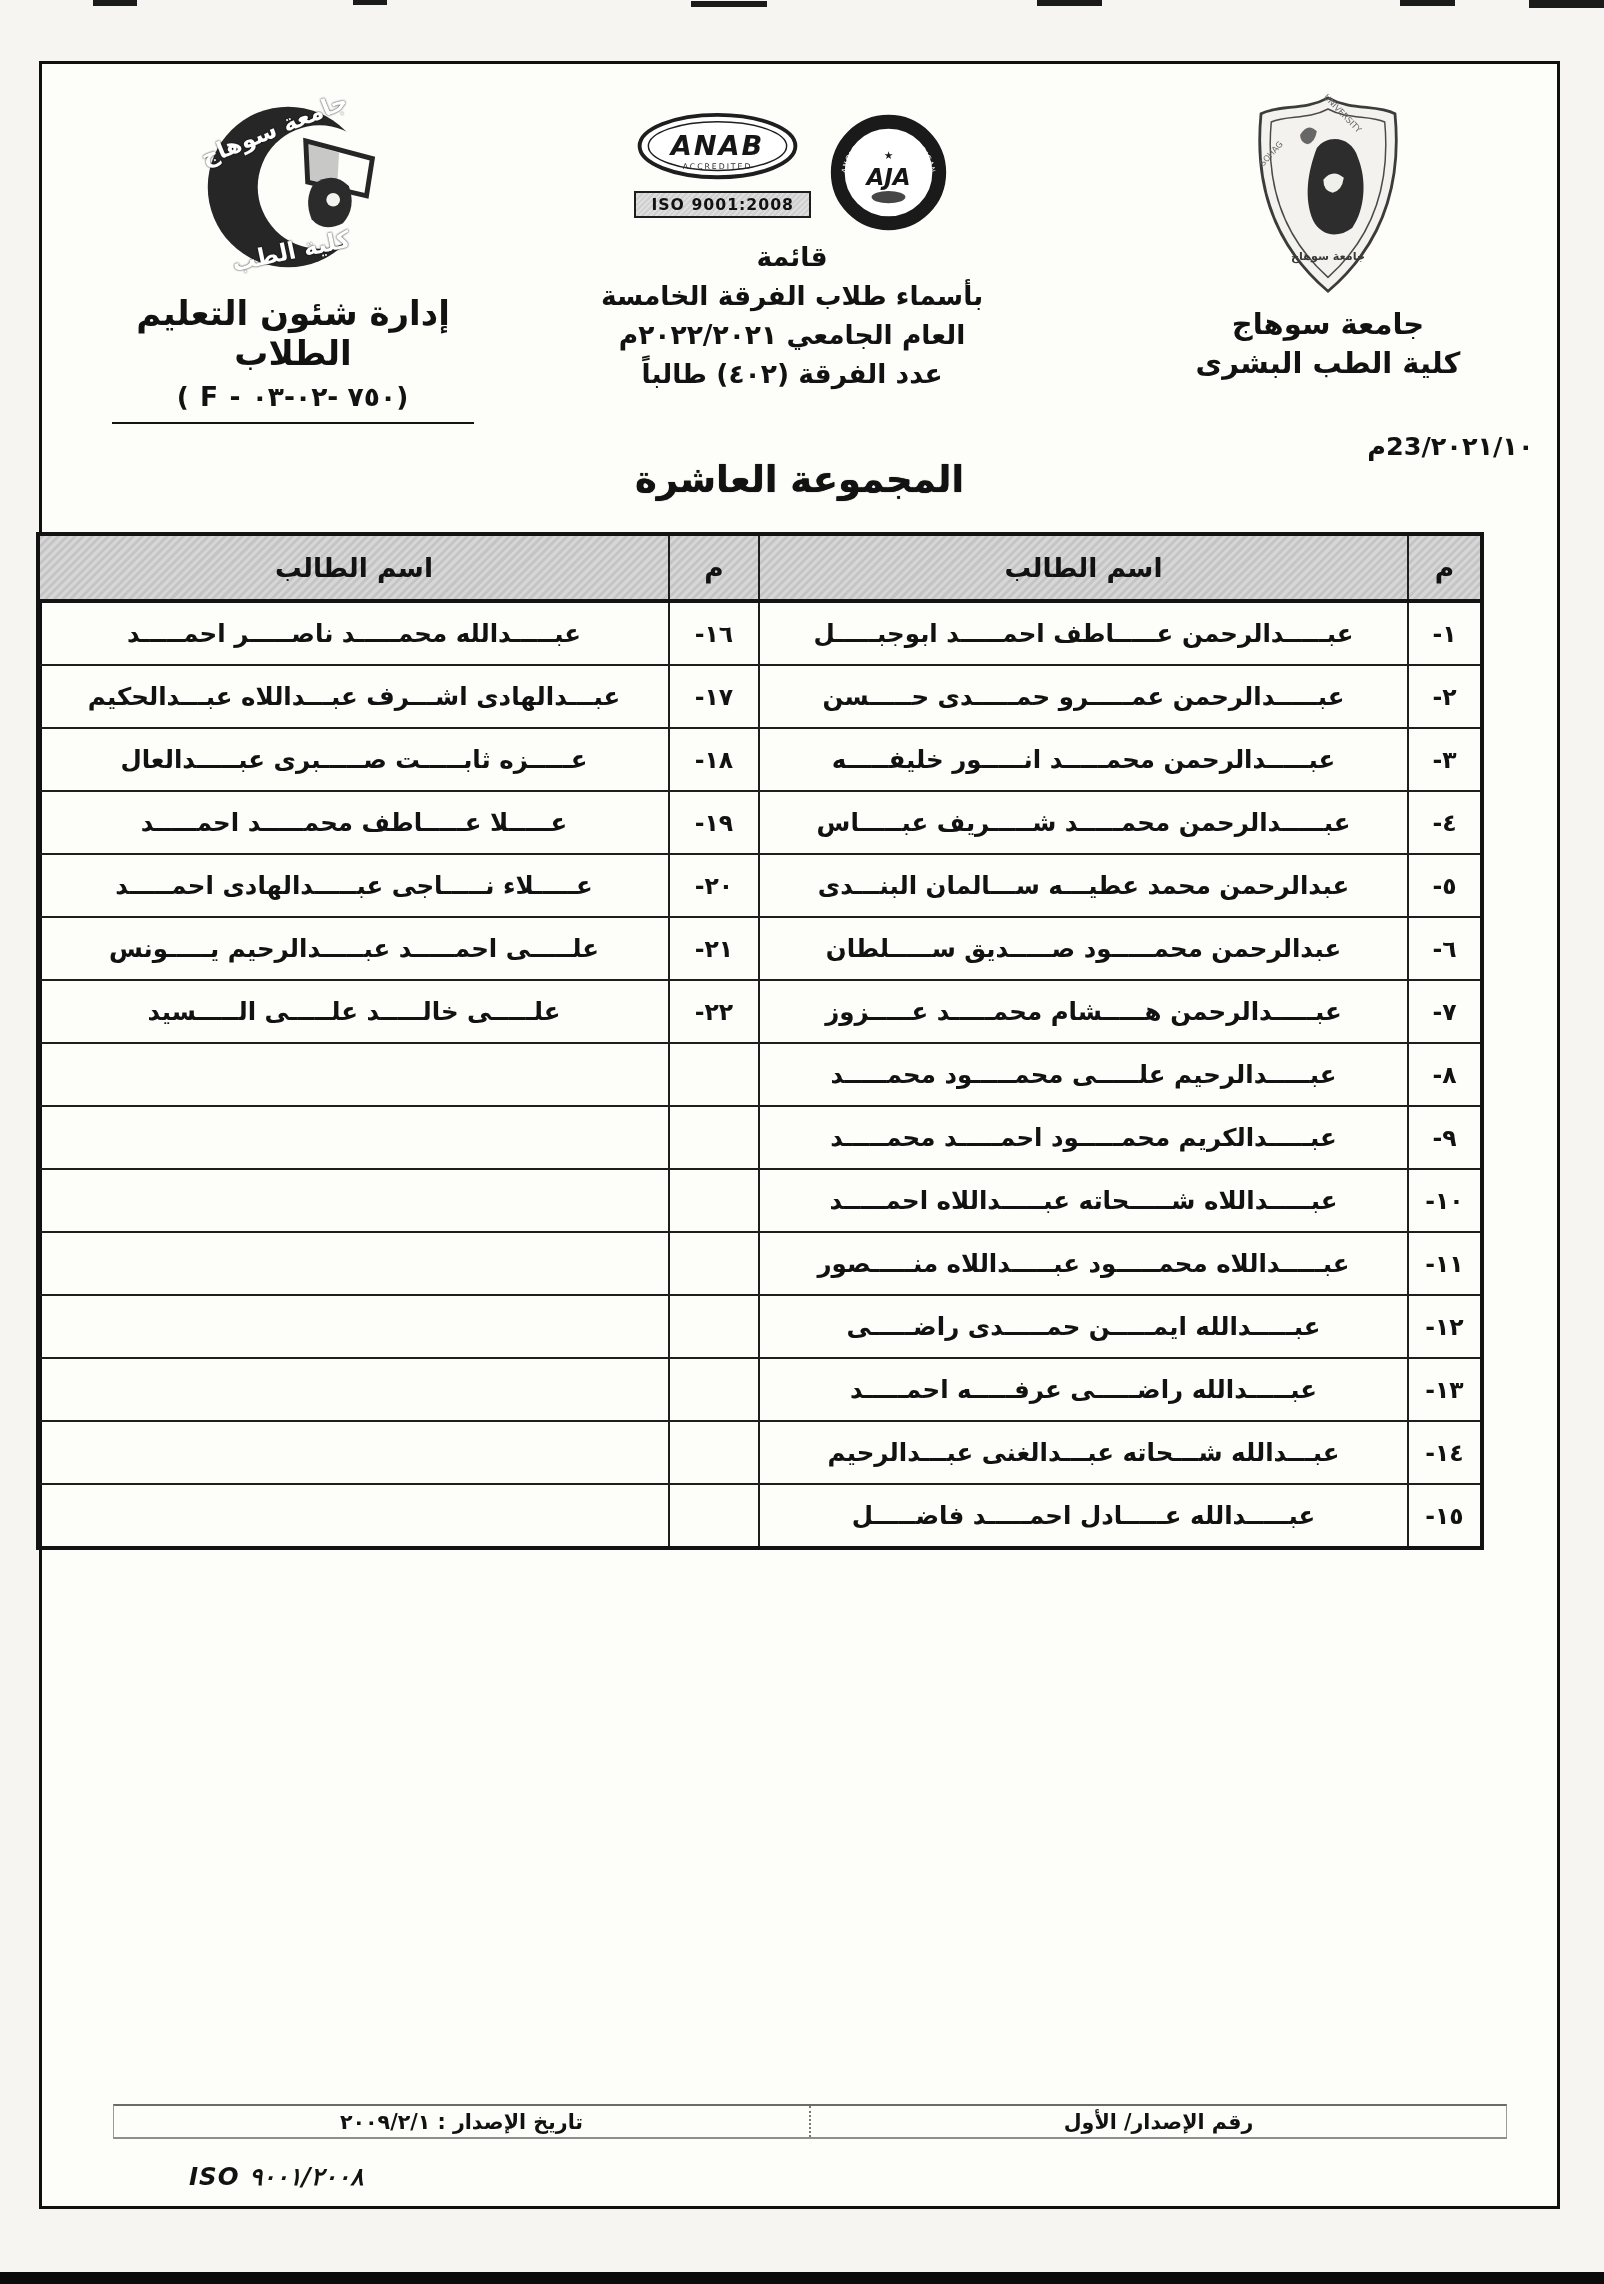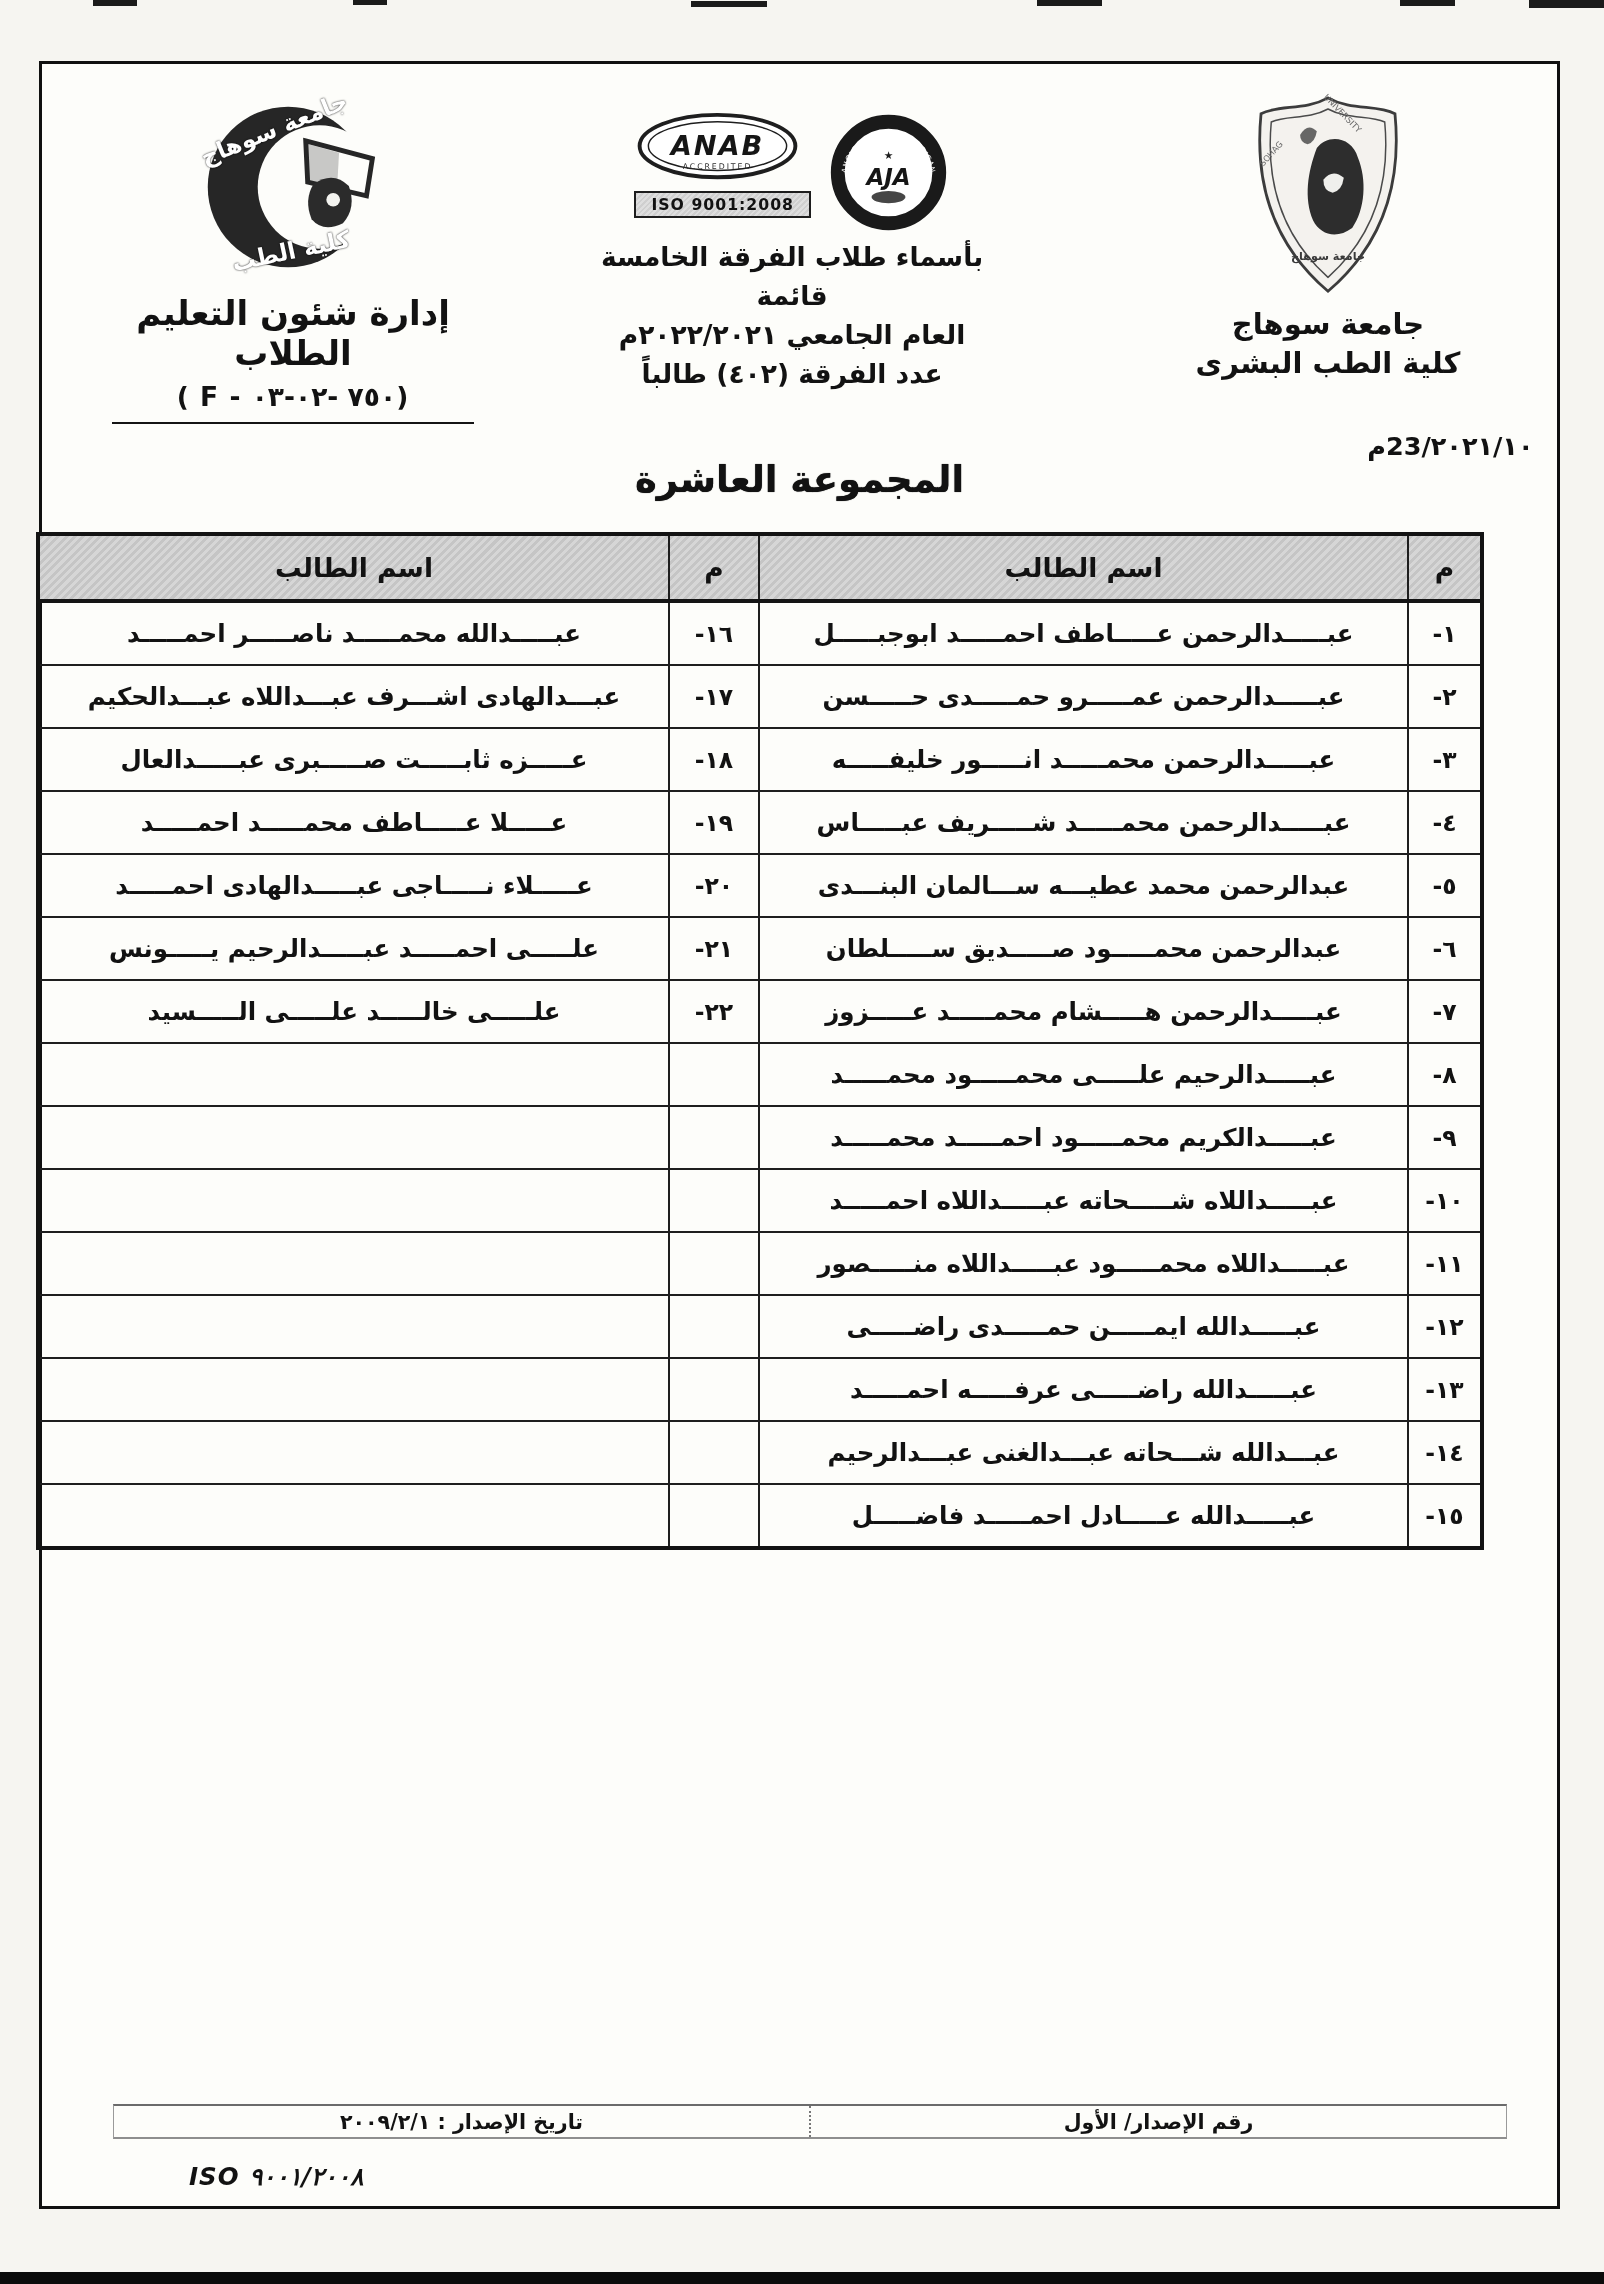--- a/index.html
+++ b/index.html
@@ -142,22 +142,22 @@
           </text>
           <text font-size="9.5" fill="#ffffff" letter-spacing="2">
             <textPath href="#ajaBot" startOffset="50%" text-anchor="middle">REGISTRARS</textPath>
           </text>
           <text x="80" y="62" font-size="14" text-anchor="middle" fill="#1c1c1c">★</text>
           <text x="80" y="96" font-size="30" font-weight="bold" font-style="italic" text-anchor="middle" fill="#161616">AJA</text>
           <ellipse cx="80" cy="112" rx="22" ry="8" fill="#262626" opacity="0.85"></ellipse>
         </svg>
       </div>
       <div class="caption-lines">
+        <div>قائمة</div>
         <div>بأسماء طلاب الفرقة الخامسة</div>
-        <div>قائمة</div>
         <div>العام الجامعي ٢٠٢٢/٢٠٢١م</div>
         <div>عدد الفرقة (٤٠٢) طالباً</div>
       </div>
     </div>
 
     <div class="block-left">
       <div class="crescent-logo">
         <svg width="304" height="194" viewBox="0 0 310 198">
           <circle cx="150" cy="99" r="82" fill="#262626"></circle>
           <circle cx="182" cy="99" r="63" fill="#fdfdfa"></circle>

